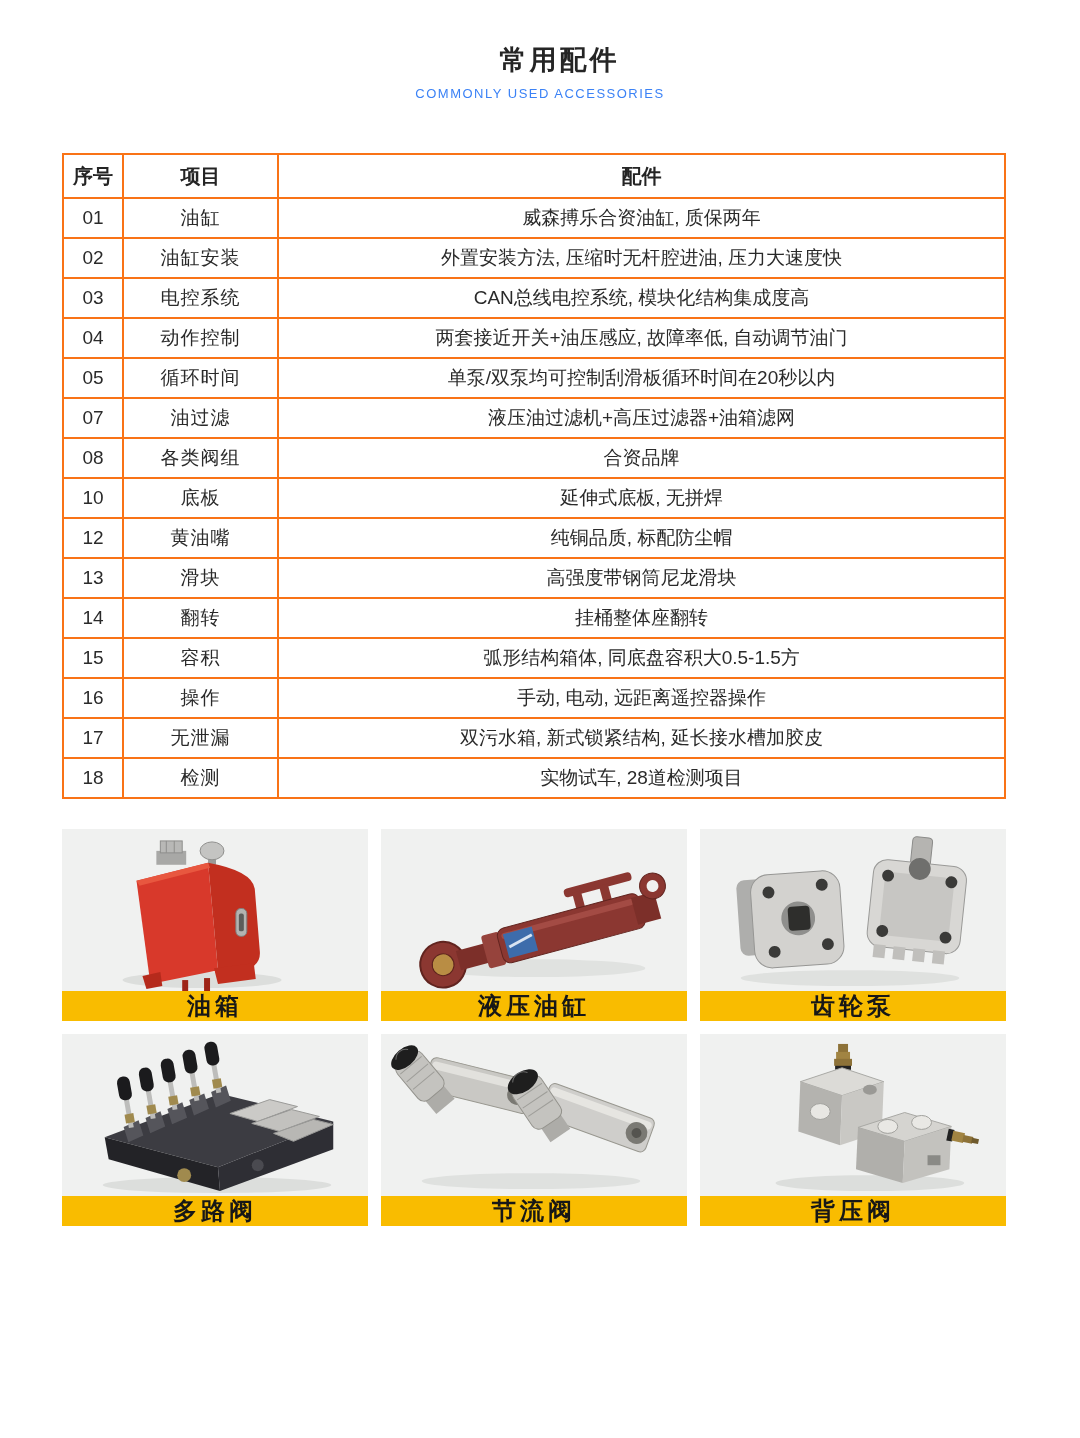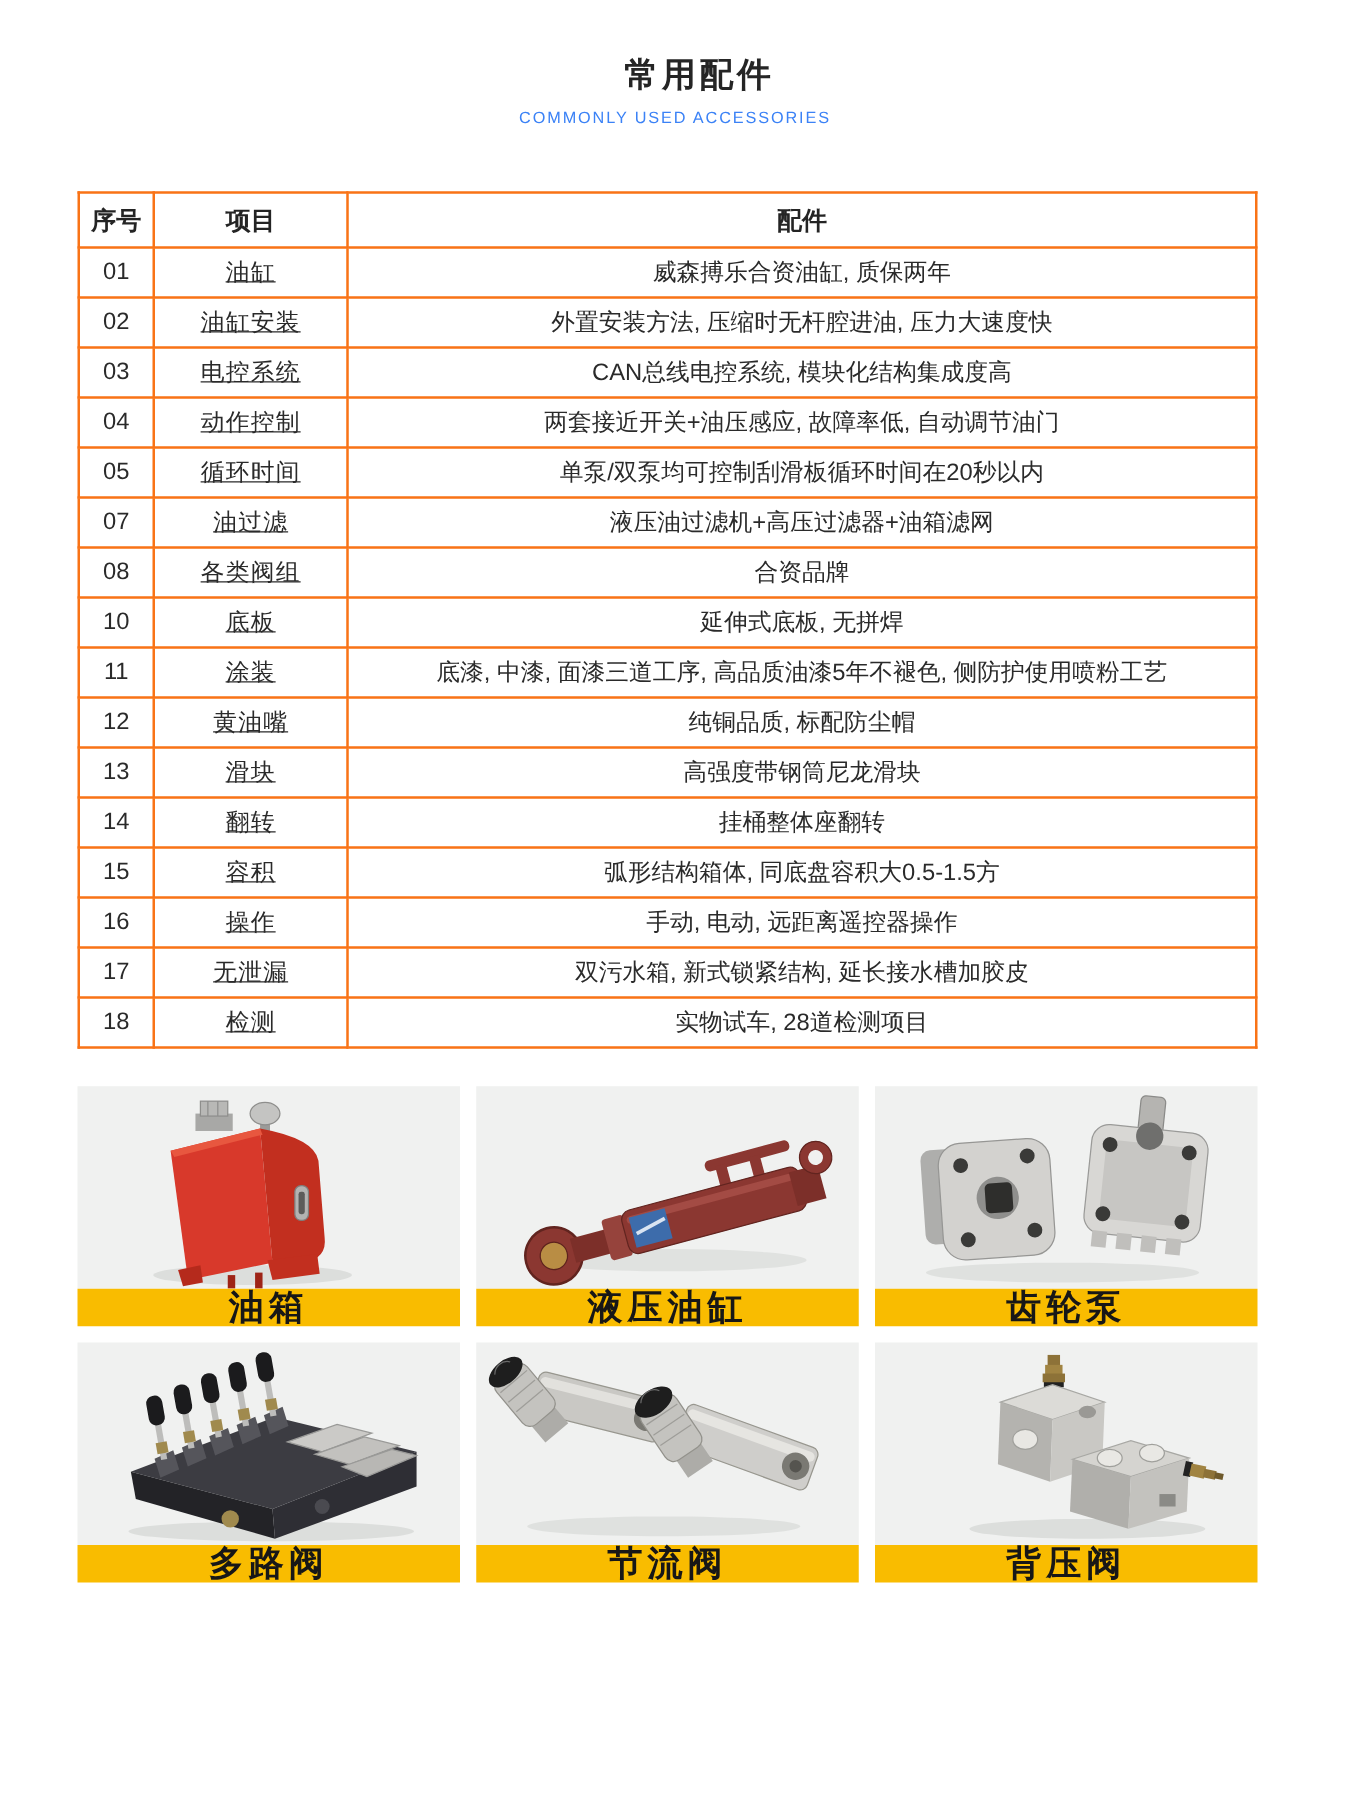--- a/index.html
+++ b/index.html
@@ -21,35 +21,35 @@
     width:944px; margin:52px 0 0 62px;
     border-collapse:collapse; table-layout:fixed;
   }
   table.spec th, table.spec td {
     border:2px solid #f97316; text-align:center;
     padding:0 4px; overflow:hidden; white-space:nowrap;
   }
   table.spec th { height:44px; font-size:20px; font-weight:700; color:#242424; }
   table.spec td { height:40px; font-size:19px; color:#2a2a2a; }
   td.c-no { font-size:18px;border-radius:15px; }
-  td.c-item { letter-spacing:1px;text-decoration:underline; }
+  td.c-item { letter-spacing:1px; }
 
   
   .grid {
     width:944px; margin:30px 0 0 62px;
     display:grid; grid-template-columns:repeat(3,1fr);
     column-gap:13px; row-gap:13px;
   }
   .card { display:flex; flex-direction:column; }
   .photo { height:162px; background:#f0f1f0; overflow:hidden; }
   .photo svg { width:100%; height:100%; display:block; }
   .caption {
     height:30px; background:#f9bc00;
     display:flex; align-items:center; justify-content:center;
-    font-size:28px; font-weight:700; letter-spacing:4px; color:#171717;
+    font-size:24px; font-weight:700; letter-spacing:4px; color:#171717;
   }
 </style>
 </head>
 <body>
 
 <div class="page">
 
   <div class="hdr">
     <div class="title">常用配件</div>
     <div class="subtitle">COMMONLY USED ACCESSORIES</div>
@@ -101,25 +101,20 @@
         </tr>
       <tr>
           <td class="c-no">08</td>
           <td class="c-item">各类阀组</td>
           <td class="c-desc">合资品牌</td>
         </tr>
       <tr>
           <td class="c-no">10</td>
           <td class="c-item">底板</td>
           <td class="c-desc">延伸式底板, 无拼焊</td>
-        </tr>
-      <tr>
-          <td class="c-no">11</td>
-          <td class="c-item">涂装</td>
-          <td class="c-desc">底漆, 中漆, 面漆三道工序, 高品质油漆5年不褪色, 侧防护使用喷粉工艺</td>
         </tr>
       <tr>
           <td class="c-no">12</td>
           <td class="c-item">黄油嘴</td>
           <td class="c-desc">纯铜品质, 标配防尘帽</td>
         </tr>
       <tr>
           <td class="c-no">13</td>
           <td class="c-item">滑块</td>
           <td class="c-desc">高强度带钢筒尼龙滑块</td>

